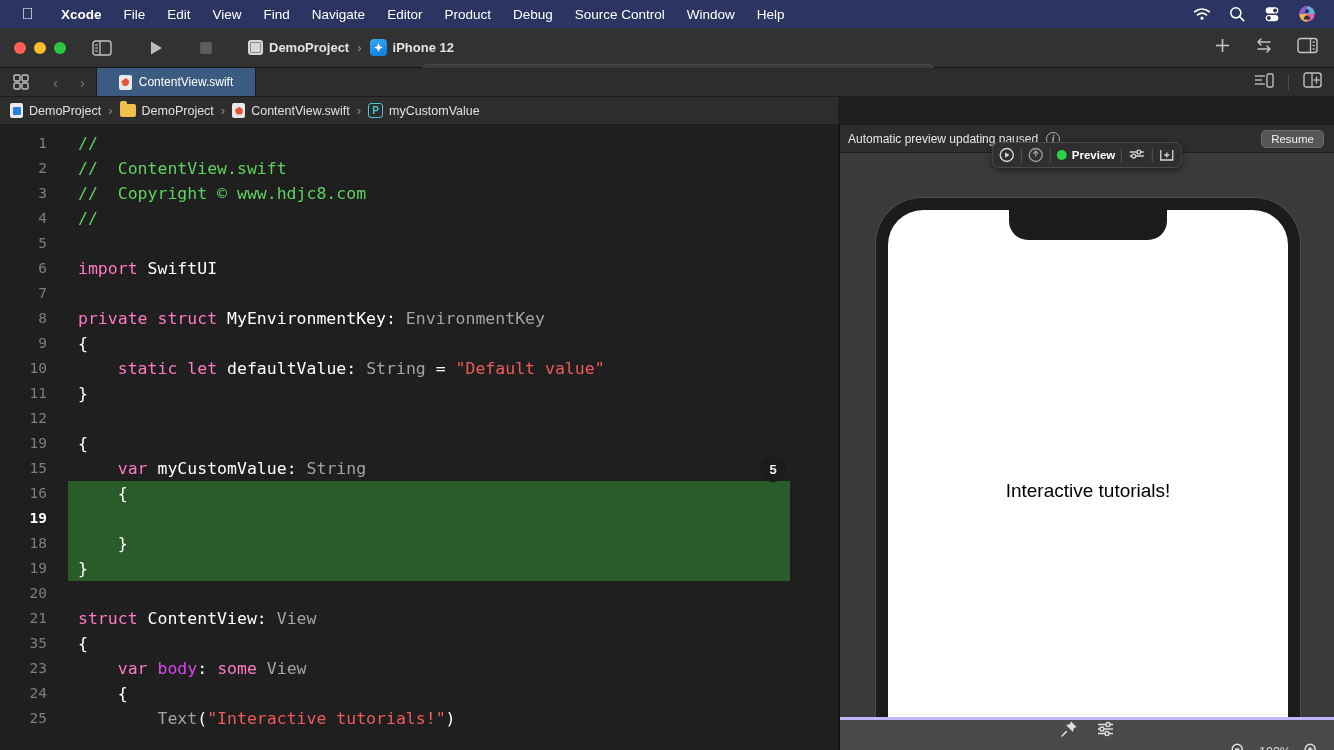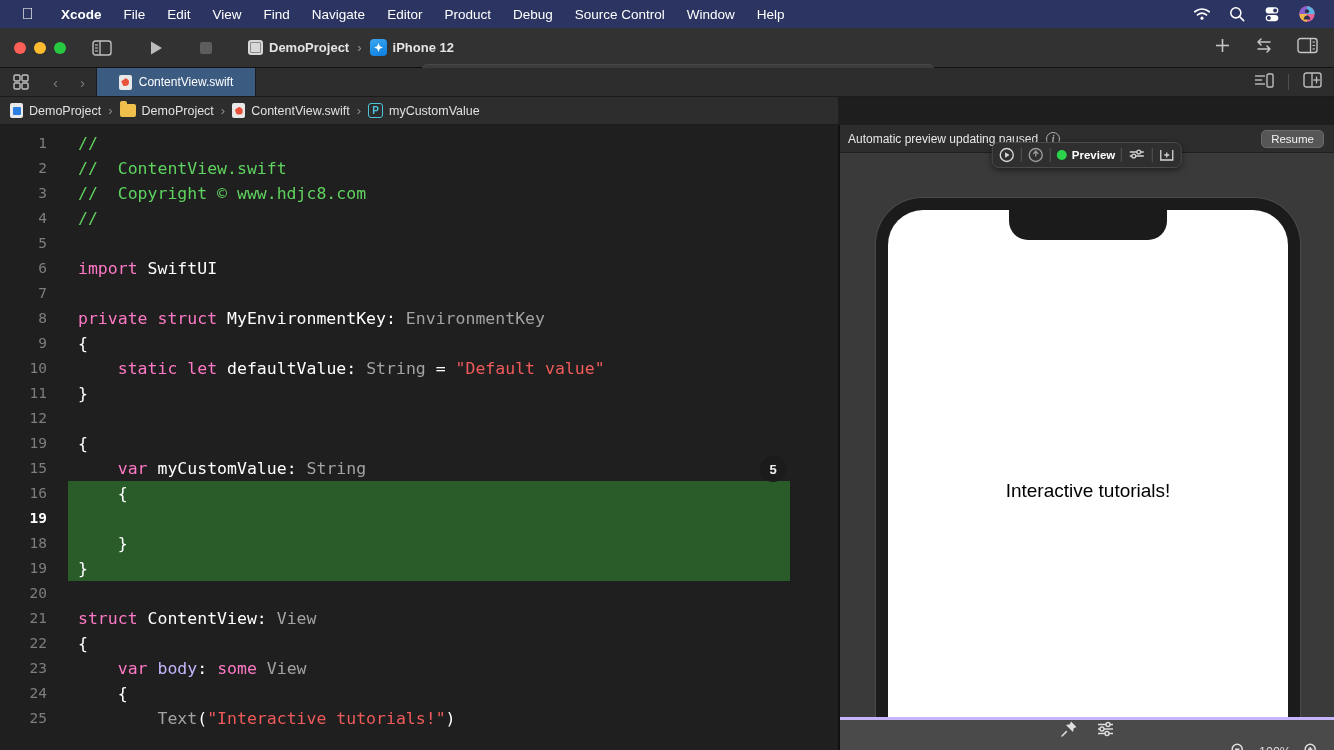--- a/index.html
+++ b/index.html
@@ -189,21 +189,21 @@
     background: #1b1b1b; color: #f0f0f0;
     display: flex; align-items: center; justify-content: center;
     font-family: "Liberation Sans", sans-serif;
     font-size: 13px; font-weight: bold; z-index: 5;
   }
   .kw   { color: #ff79c6; }
   .typ  { color: #a3a3a3; }
   .str  { color: #f05a5a; }
   .cmt  { color: #5fd35f; }
   .plain{ color: #ffffff; }
-  .prop { color: #c4b5fd; }
+  .prop { color: #d946ef; }
 
   
   .divider {
     position: absolute; left: 838px; top: 125px; width: 2px; height: 625px;
     background: #111;
   }
 
   
   .preview {
     position: absolute; left: 840px; top: 125px; width: 494px; height: 625px;
@@ -488,21 +488,21 @@
         <div class="ln-row"><span class="gutter">11</span><span class="src"><span class="plain">}</span></span></div>
         <div class="ln-row"><span class="gutter">12</span><span class="src"></span></div>
         <div class="ln-row"><span class="gutter">19</span><span class="src"><span class="plain">{</span></span></div>
         <div class="ln-row"><span class="gutter">15</span><span class="src"><span class="plain">    </span><span class="kw">var</span><span class="plain"> </span><span class="plain">myCustomValue</span><span class="plain">: </span><span class="typ">String</span></span></div>
         <div class="ln-row"><span class="gutter">16</span><span class="src"><span class="plain">    {</span></span></div>
         <div class="ln-row current"><span class="gutter">19</span><span class="src"></span></div>
         <div class="ln-row"><span class="gutter">18</span><span class="src"><span class="plain">    }</span></span></div>
         <div class="ln-row"><span class="gutter">19</span><span class="src"><span class="plain">}</span></span></div>
         <div class="ln-row"><span class="gutter">20</span><span class="src"></span></div>
         <div class="ln-row"><span class="gutter">21</span><span class="src"><span class="kw">struct</span><span class="plain"> </span><span class="plain">ContentView</span><span class="plain">: </span><span class="typ">View</span></span></div>
-        <div class="ln-row"><span class="gutter">22</span><span class="src"><span class="plain">{</span></span></div>
+        <div class="ln-row"><span class="gutter">35</span><span class="src"><span class="plain">{</span></span></div>
         <div class="ln-row"><span class="gutter">23</span><span class="src"><span class="plain">    </span><span class="kw">var</span><span class="plain"> </span><span class="prop">body</span><span class="plain">: </span><span class="kw">some</span><span class="plain"> </span><span class="typ">View</span></span></div>
         <div class="ln-row"><span class="gutter">24</span><span class="src"><span class="plain">    {</span></span></div>
         <div class="ln-row"><span class="gutter">25</span><span class="src"><span class="plain">        </span><span class="typ">Text</span><span class="plain">(</span><span class="str">"Interactive tutorials!"</span><span class="plain">)</span></span></div>
       </div>
   </div>
 
   <div class="divider"></div>
 
   <div class="preview">
     <div class="pv-header">

